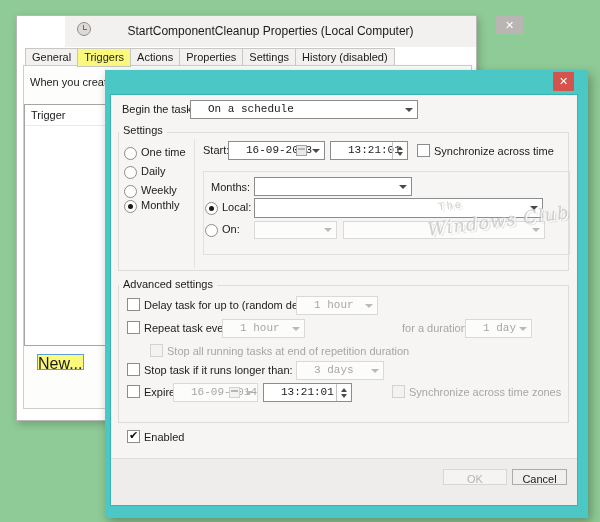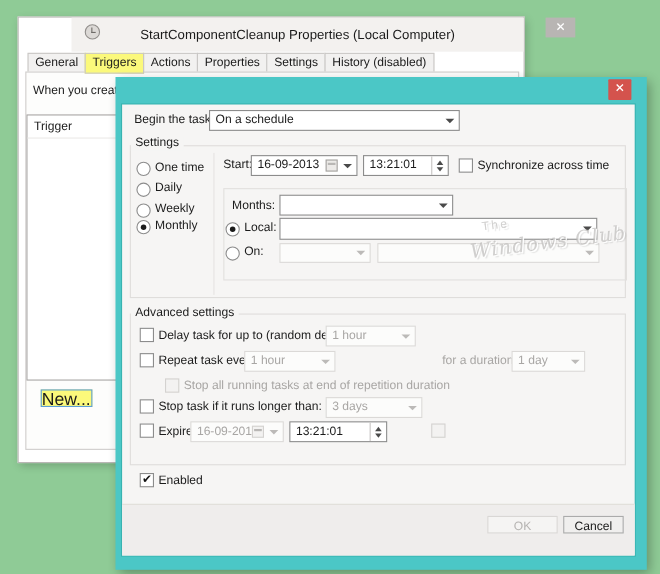--- a/index.html
+++ b/index.html
@@ -38,21 +38,21 @@
                 border-radius:1px; color:#ffffff; font-size:11px; text-align:center; line-height:19px; }
   .tcontent { position:absolute; left:6px; top:25px; width:466px; height:410px; background:#f6f5f4;
               box-shadow:0 0 0 1px #38b3b1; }
 
   .group { position:absolute; border:1px solid #dfdddb; }
   .grouplbl { position:absolute; background:#f6f5f4; padding:0 4px; font-size:11px; color:#1b1b1b; z-index:2; line-height:13px; }
   .vsep { position:absolute; width:1px; background:#e5e3e1; }
   .subpanel { position:absolute; border:1px solid #e2e0de; }
 
   .combo { position:absolute; height:19px; background:#ffffff; border:1px solid #8c8c8c; font-size:11px;
-           color:#1b1b1b; padding:2px 18px 2px 5px; white-space:nowrap; overflow:hidden; line-height:13px; }
+           color:#1b1b1b; padding:2px 18px 2px 17px; white-space:nowrap; overflow:hidden; line-height:13px;font-family:Liberation Mono, monospace; }
   .combo .chevron { position:absolute; right:0; top:0; width:16px; height:100%; display:flex;
                     align-items:center; justify-content:center; }
   .combo .chevron::after { content:""; border-left:4px solid transparent; border-right:4px solid transparent;
                            border-top:4px solid #4a4a4a; }
   .combo.disabled { background:#fcfcfb; border-color:#dbd9d7; color:#a8a6a4; }
   .combo.disabled .chevron::after { border-top-color:#bcbab8; }
   .combo .cal { position:absolute; right:17px; top:3px; width:11px; height:11px; border:1px solid #a5a3a1; background:#eceae8; }
   .combo .cal::before { content:""; position:absolute; left:1px; top:2px; right:1px; height:2px; background:#b9b7b5; }
   .combo.disabled .cal { border-color:#d4d2d0; background:#f3f2f1; }
   .spinner { position:absolute; right:0; top:0; bottom:0; width:15px; border-left:1px solid #c6c4c2;
@@ -210,20 +210,21 @@
         <span class="chevron"></span>
       </div>
       <div class="combo" style="left:152px; top:288px; width:89px; padding-right:18px;">
         <span>13:21:01</span>
         <span class="spinner">
             <i class="up"></i>
             <i class="dn"></i>
           </span>
       </div>
       <span class="cb disabled" style="left:281px; top:290px;"></span>
+      <div class="lbl dis" style="left:298px; top:291px;">Synchronize across time zones</div>
 
       <span class="cb checked" style="left:16px; top:335px;"></span>
       <div class="lbl" style="left:33px; top:336px;">Enabled</div>
 
       <div class="footer"></div>
       <div class="btn disabled" style="left:332px; top:374px; width:64px;">OK</div>
       <div class="btn" style="left:401px; top:374px; width:55px;">Cancel</div>
     </div>
   </div>
 

